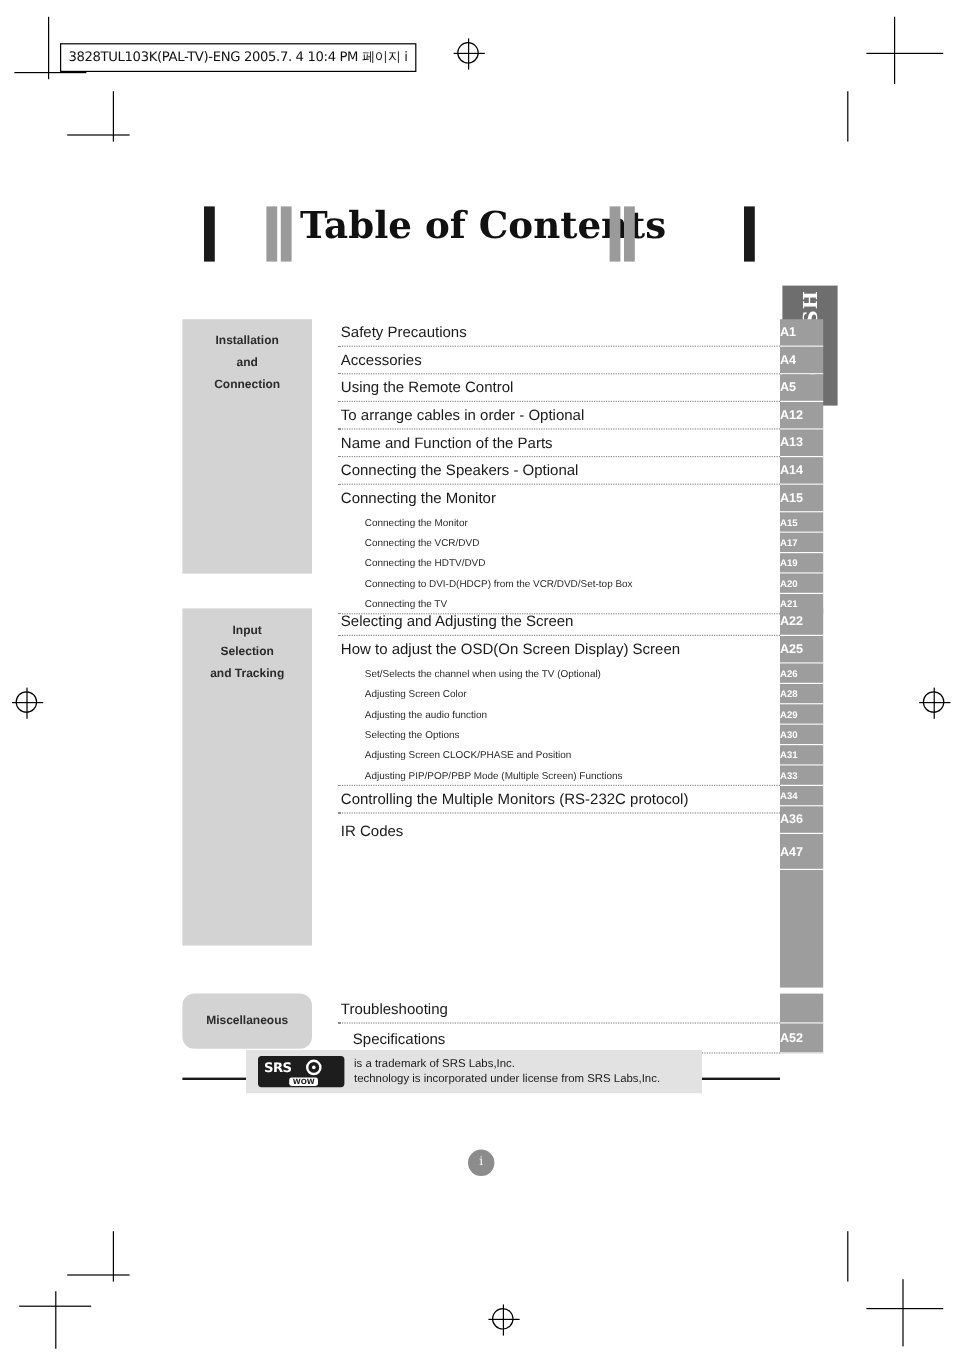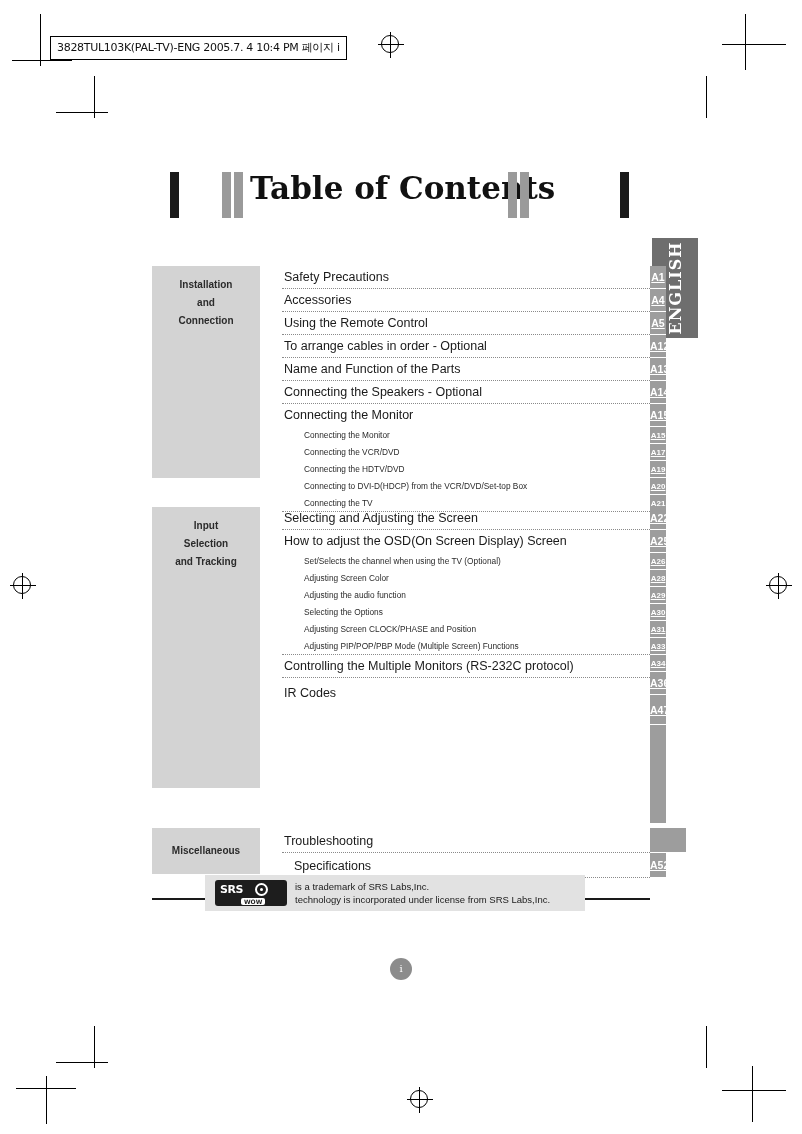--- a/index.html
+++ b/index.html
@@ -166,27 +166,25 @@
   .row.minor-last { border-bottom: 1px dotted #8a8a8a; }
 
   
   .pages {
     position: absolute;
     left: 498px;
     top: 0;
     width: 34px;
   }
   .chip {
-    width: 16px;
+    width: 36px;
     background: #9d9d9d;
     color: #ffffff;
     font-weight: bold;
-    text-align: center;
-    box-sizing: border-box;
-    text-decoration: underline;
+    box-sizing: border-box;
   }
   .chip.major {
     height: 23px;
     line-height: 23px;
     font-size: 10.5px;
     border-bottom: 1px solid #ffffff;
   }
   .chip.minor {
     height: 17px;
     line-height: 17px;
@@ -422,21 +420,21 @@
     <div class="chip minor">A31</div>
     <div class="chip minor">A33</div>
     <div class="chip minor">A34</div>
     <div class="chip major">A36</div>
     <div class="chip major" style="height:30px;line-height:30px;">A47</div>
     <div class="chip blank" style="height:98px;"></div>
   </div>
 </div>
 
 <div class="section" style="top:828px;">
-  <div class="sec-label" style="height:46px; padding-top:14px;">
+  <div class="sec-label" style="height:46px; padding-top:14px;border-radius:10px;">
     <div>Miscellaneous</div>
   </div>
 
   <div class="sec-list">
     <div class="row major" style="height:25px;padding-top:6px;">Troubleshooting</div>
     <div class="row major" style="height:25px;padding-top:6px;margin-left:10px;">Specifications</div>
   </div>
 
   <div class="pages">
     <div class="chip major" style="height:25px;line-height:25px;padding-left:36px;">A49</div>

